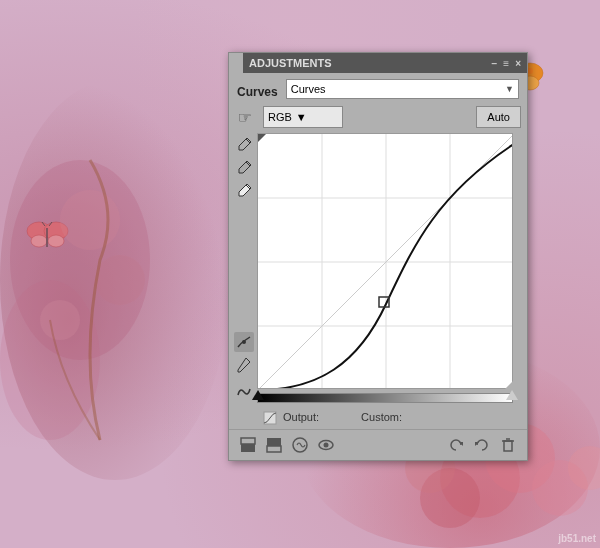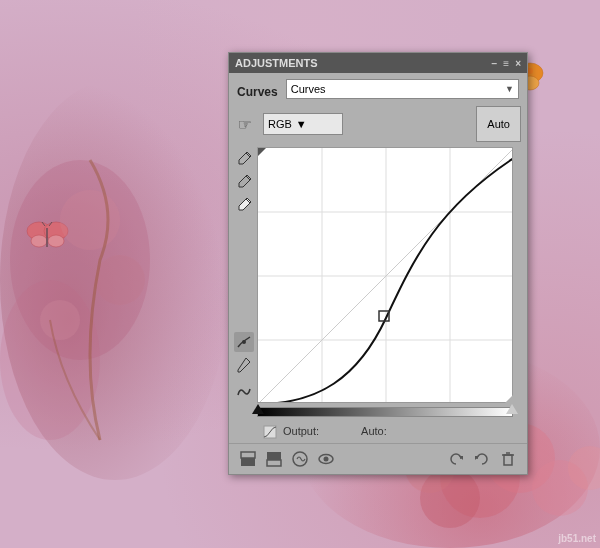--- a/index.html
+++ b/index.html
@@ -51,20 +51,21 @@
     .panel-titlebar {
       background: #555;
       color: #ddd;
       font-size: 11px;
       font-weight: bold;
       padding: 3px 6px;
       display: flex;
       justify-content: space-between;
       align-items: center;
       height: 20px;
+      margin-left: 14px;
     }
     .titlebar-controls {
       display: flex;
       gap: 6px;
       align-items: center;
     }
     .titlebar-btn {
       color: #ccc;
       font-size: 10px;
       cursor: pointer;
@@ -114,21 +115,21 @@
       border: 1px solid #888;
       font-size: 11px;
       padding: 10px 4px;
       display: flex;
       align-items: center;
       gap: 4px;
       cursor: pointer;
       min-width: 80px;
     }
     .auto-btn {
-      height: 36px;
+      height: 22px;
       background: #d0d0d0;
       border: 1px solid #888;
       font-size: 11px;
       padding: 2px 10px;
       cursor: pointer;
       margin-left: auto;
     }
     .curve-container {
       position: relative;
       width: 256px;
@@ -378,21 +379,21 @@
     <div style="display:flex; gap:6px; margin-left:6px;">
       <div style="display:flex; align-items:center; gap:2px;">
 
         <svg width="14" height="14" viewBox="0 0 14 14">
           <rect x="1" y="1" width="12" height="12" fill="#ddd" stroke="#999" stroke-width="1"></rect>
           <path d="M1 12 Q4 12 7 7 Q10 2 13 2" stroke="#555" stroke-width="1" fill="none"></path>
         </svg>
       </div>
       <span class="output-label">Output:</span>
       <span class="output-value"></span>
-      <span class="input-label">Auto:</span>
+      <span class="input-label">Custom:</span>
       <span class="input-value"></span>
     </div>
   </div>
 
   <div class="panel-footer">
     <div class="footer-left">
 
       <div class="footer-icon">
         <svg width="18" height="18" viewBox="0 0 18 18">
           <rect x="2" y="8" width="14" height="8" fill="#555"></rect>

